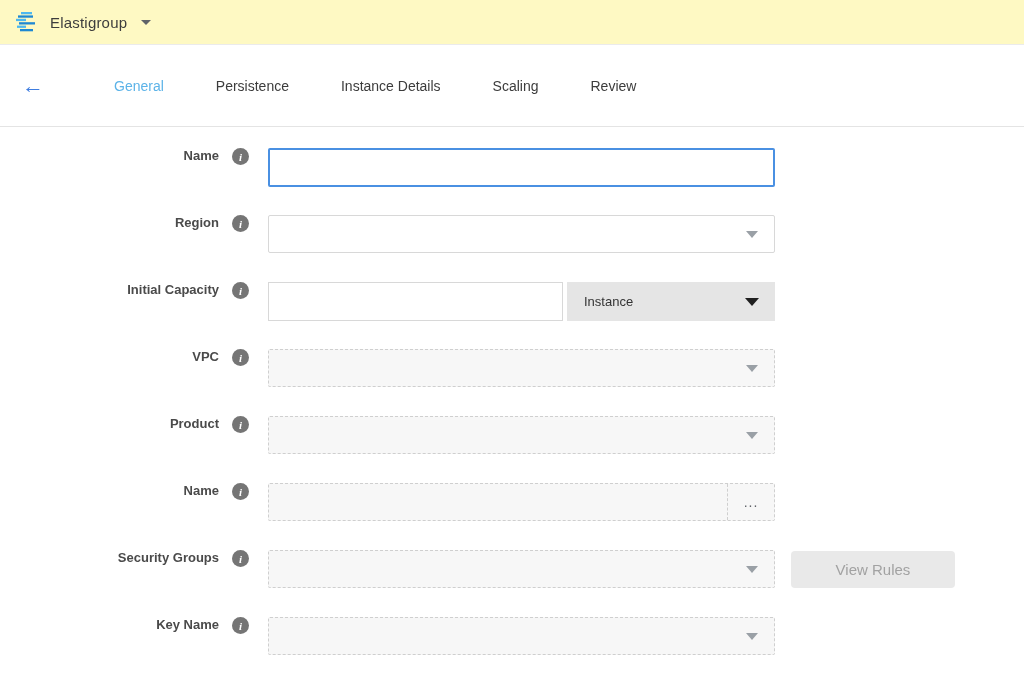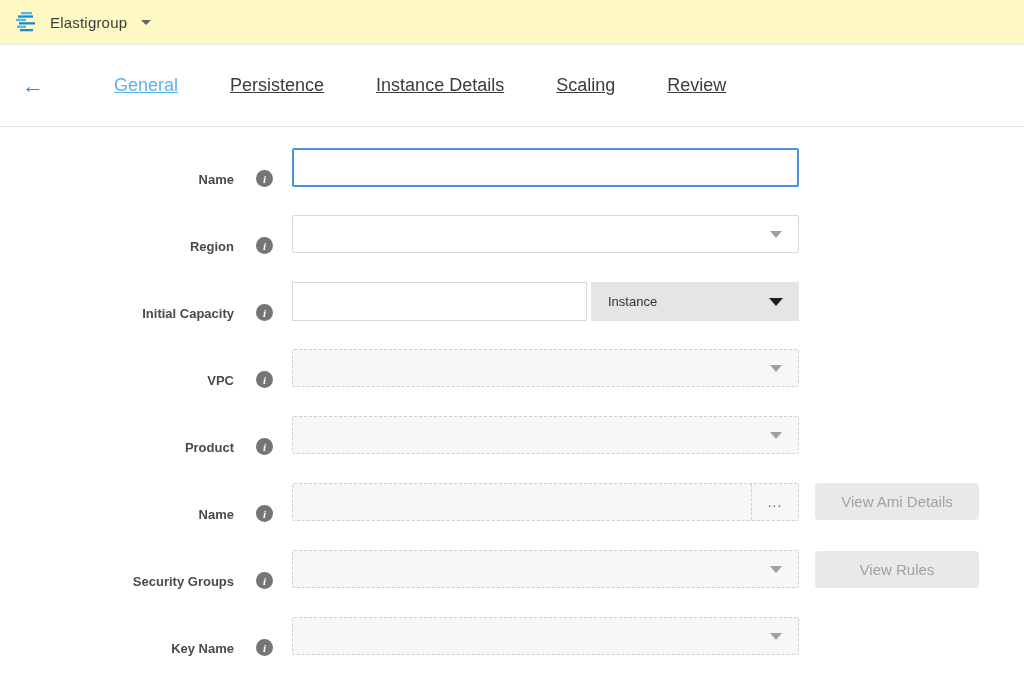--- a/index.html
+++ b/index.html
@@ -14,29 +14,29 @@
   .app-name { font-size: 15px; color: #3d3d3d; letter-spacing: .2px; }
   .hdr-caret { width: 0; height: 0; border-left: 5px solid transparent;
     border-right: 5px solid transparent; border-top: 5px solid #5f6368; margin-left: 4px; }
 
   
   .tab-bar { height: 82px; display: flex; align-items: center;
     border-bottom: 1px solid #e4e4e4; background: #fff; padding-left: 22px; }
   .back-arrow { font-size: 22px; line-height: 1; color: #3f7de0; cursor: pointer;
     width: 26px; text-align: left; font-weight: bold; }
   .tabs { display: flex; align-items: center; margin-left: 40px; }
-  .tab { font-size: 18px; color: #3c3c3c; padding: 8px 0; margin: 0 26px;
-    cursor: pointer; white-space: nowrap; text-decoration: underline; }
+  .tab { font-size: 14px; color: #3c3c3c; padding: 8px 0; margin: 0 26px;
+    cursor: pointer; white-space: nowrap; }
   .tab.active { color: #5cb3e8; }
 
   
   .form-area { padding-top: 21px; }
   .form-row { display: flex; align-items: flex-start; margin-bottom: 28px; height: 39px; }
-  .label-cell { width: 292px; display: flex; align-items: flex-end;
-    justify-content: flex-end; gap: 22px; padding-right: 19px; height: 39px; }
+  .label-cell { width: 268px; display: flex; align-items: flex-start;
+    justify-content: flex-end; gap: 13px; padding-right: 19px; height: 39px; }
   .field-label { font-size: 13px; font-weight: bold; color: #4a4a4a; white-space: nowrap; }
   .info-icon { width: 17px; height: 17px; min-width: 17px; border-radius: 50%;
     background: #757575; color: #ffffff; font-size: 11px; font-weight: bold;
     display: flex; align-items: center; justify-content: center; cursor: pointer;
     font-family: "Liberation Serif", serif; font-style: italic; }
   .field-cell { width: 507px; display: flex; }
 
   .text-input { width: 100%; height: 39px; border: 1px solid #d8d8d8;
     border-radius: 2px; background: #fff; padding: 0 12px; font-size: 13px;
     outline: none; font-family: "Liberation Sans", sans-serif; }
@@ -169,23 +169,20 @@
     <div class="label-cell">
       <span class="field-label">Name</span>
       <span class="info-icon">i</span>
     </div>
     <div class="field-cell">
       <div class="picker-box">
         <div class="picker-main"></div>
         <div class="picker-ellipsis">...</div>
       </div>
     </div>
-    <div class="action-cell">
-      <button class="gray-button">View Ami Details</button>
-    </div>
   </div>
 
   <div class="form-row">
     <div class="label-cell">
       <span class="field-label">Security Groups</span>
       <span class="info-icon">i</span>
     </div>
     <div class="field-cell">
       <div class="select-box disabled">
         <span class="caret-down"></span>

